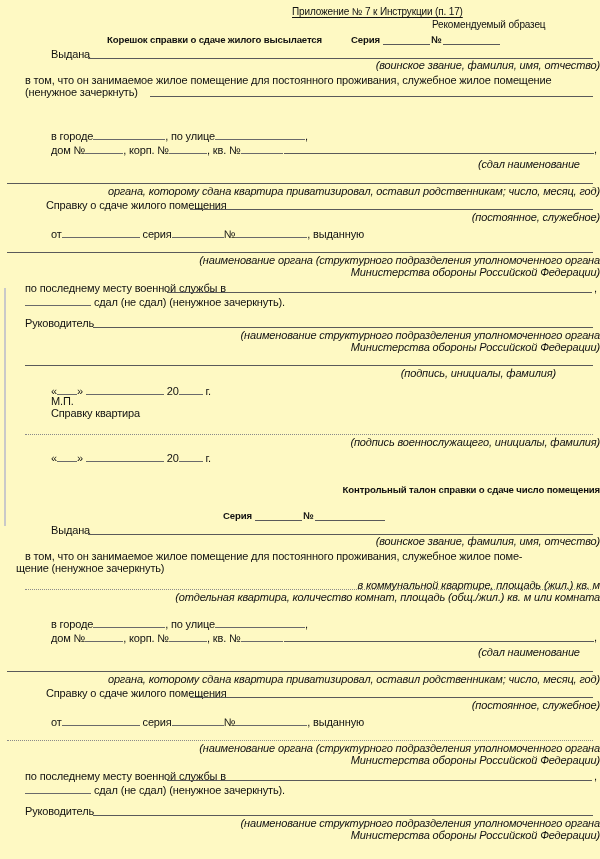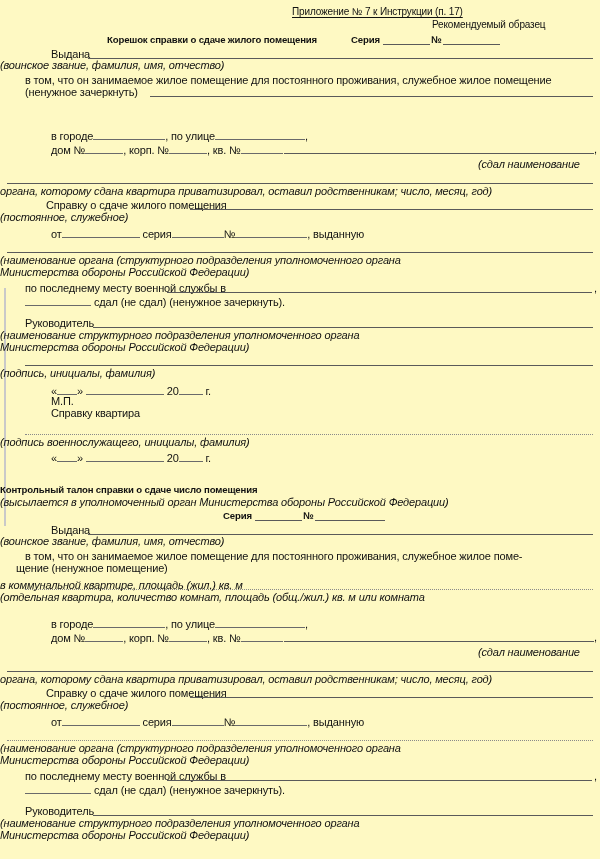--- a/index.html
+++ b/index.html
@@ -37,21 +37,21 @@
     position: absolute;
     white-space: nowrap;
     font-size: 11px;
     line-height: 11px;
     letter-spacing: -0.15px;
     font-family: "Liberation Sans", sans-serif;
   }
   .bold { font-weight: bold; }
   .ital { font-style: italic; }
   .under { text-decoration: underline; text-decoration-thickness: 1px; text-underline-offset: 2px; }
-  .ctr { text-align: left; white-space: nowrap; }
+  .ctr { text-align: right; white-space: nowrap; }
 
   
   .rule {
     position: absolute;
     height: 0;
     border-top: 1px solid #5a5a5a;
   }
   .rule.dotted { border-top: 1px dotted #8a8a8a; }
 
   
@@ -74,21 +74,21 @@
 </head>
 <body>
 
 <div class="page">
 
   <div class="edge-artifact"></div>
 
   <div class="t under" style="left:292px; top:6px; font-size:10px;">Приложение № 7 к Инструкции (п. 17)</div>
   <div class="t" style="left:432px; top:19px; font-size:10px;">Рекомендуемый образец</div>
 
-  <div class="t bold" style="left:107px; top:34px; font-size:9.6px;">Корешок справки о сдаче жилого помещения</div>
+  <div class="t bold" style="left:107px; top:34px; font-size:9.6px;">Корешок справки о сдаче жилого высылается</div>
   <div class="t bold" style="left:351px; top:34px; font-size:9.6px;">Серия</div>
   <div class="rule" style="left:383px; top:44px; width:47px;"></div>
   <div class="t bold" style="left:431px; top:34px; font-size:9.6px;">№</div>
   <div class="rule" style="left:443px; top:44px; width:57px;"></div>
 
   <div class="t" style="left:51px; top:49px;">Выдана</div>
   <div class="rule" style="left:88px; top:58px; width:505px;"></div>
   <div class="t ital ctr" style="left:0px; top:60px; width:600px;">(воинское звание, фамилия, имя, отчество)</div>
 
   <div class="t" style="left:25px; top:75px;">в том, что он занимаемое жилое помещение для постоянного проживания, служебное жилое помещение</div>
@@ -145,33 +145,32 @@
   <div class="t" style="left:51px; top:408px;">Справку квартира</div>
 
   <div class="rule dotted" style="left:25px; top:434px; width:568px;"></div>
   <div class="t ital ctr" style="left:0px; top:437px; width:600px;">(подпись военнослужащего, инициалы, фамилия)</div>
 
   <div class="t" style="left:51px; top:452px;">
     <span>«</span><span class="blank b20"></span><span>»</span> <span class="blank b78"></span> <span>20</span><span class="blank b24"></span> <span>г.</span>
   </div>
 
   <div class="t bold ctr" style="left:0px; top:484px; width:600px; font-size:9.6px;">Контрольный талон справки о сдаче число помещения</div>
-  <div class="t ital ctr" style="left:0px; top:497px; width:600px;">(высылается в уполномоченный орган Министерства обороны Российской Федерации)</div>
 
   <div class="t bold" style="left:223px; top:510px; font-size:9.6px;">Серия</div>
   <div class="rule" style="left:255px; top:520px; width:47px;"></div>
   <div class="t bold" style="left:303px; top:510px; font-size:9.6px;">№</div>
   <div class="rule" style="left:315px; top:520px; width:70px;"></div>
 
   <div class="t" style="left:51px; top:525px;">Выдана</div>
   <div class="rule" style="left:88px; top:534px; width:505px;"></div>
   <div class="t ital ctr" style="left:0px; top:536px; width:600px;">(воинское звание, фамилия, имя, отчество)</div>
 
   <div class="t" style="left:25px; top:551px;">в том, что он занимаемое жилое помещение для постоянного проживания, служебное жилое поме-</div>
-  <div class="t" style="left:16px; top:563px;">щение (ненужное помещение)</div>
+  <div class="t" style="left:16px; top:563px;">щение (ненужное зачеркнуть)</div>
 
   <div class="rule dotted" style="left:25px; top:589px; width:568px;"></div>
   <div class="t ital ctr" style="left:0px; top:592px; width:600px;">(отдельная квартира, количество комнат, площадь (общ./жил.) кв. м или комната</div>
   <div class="t ital ctr" style="left:0px; top:580px; width:600px;">в коммунальной квартире, площадь (жил.) кв. м</div>
 
   <div class="t" style="left:51px; top:618px;">
     <span>в городе</span><span class="blank b72"></span><span>, по улице</span><span class="blank b90"></span>,
   </div>
   <div class="t" style="left:51px; top:632px;">
     <span>дом №</span><span class="blank b38"></span><span>, корп. №</span><span class="blank b38"></span><span>, кв. №</span><span class="blank b42"></span>

